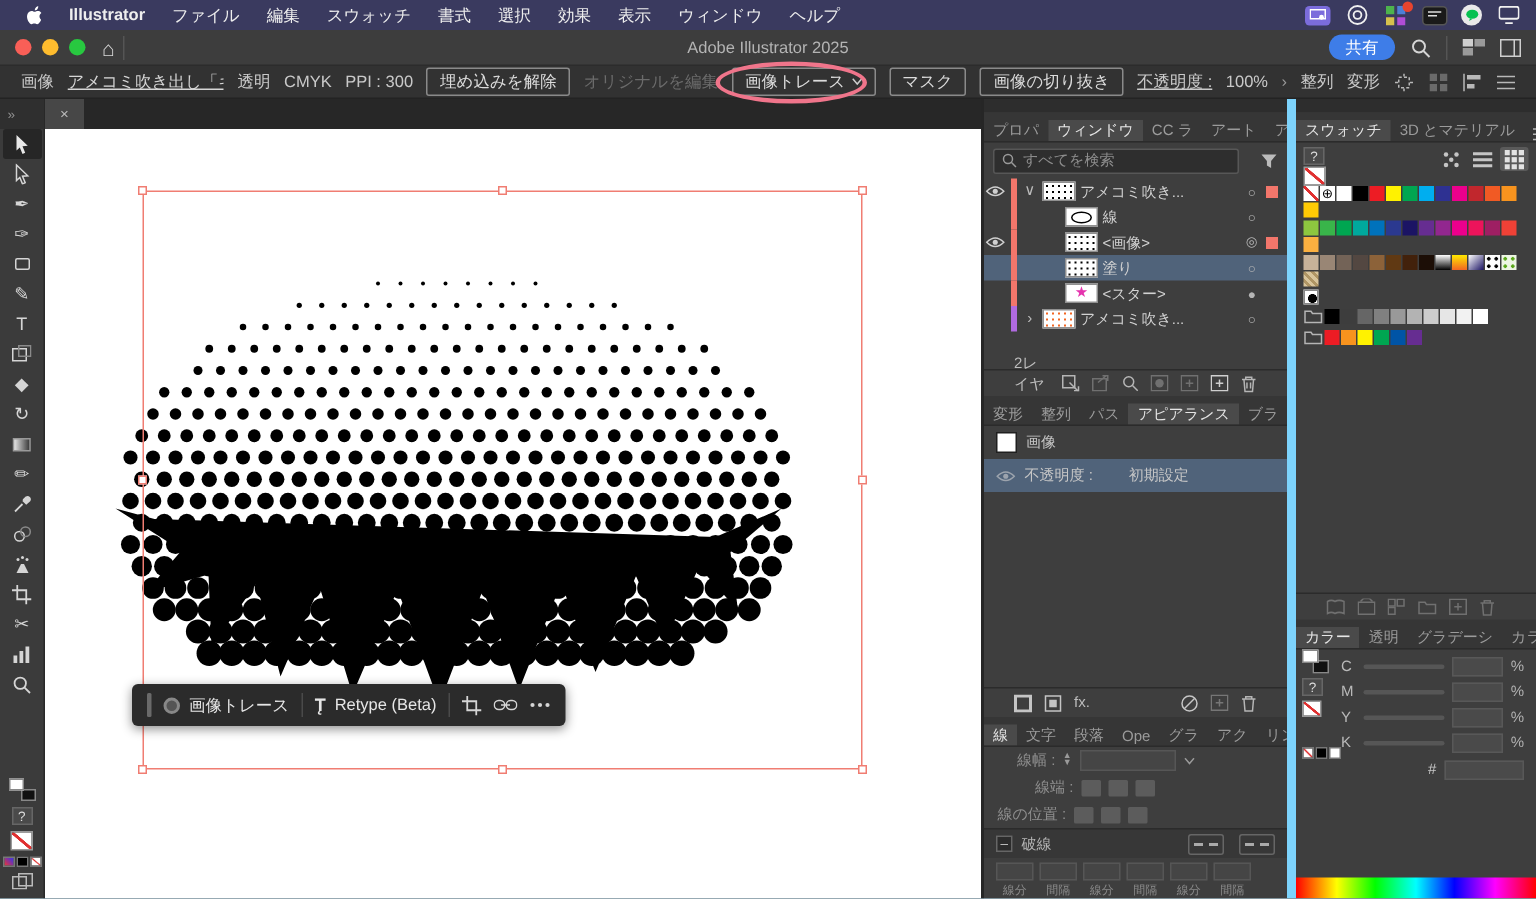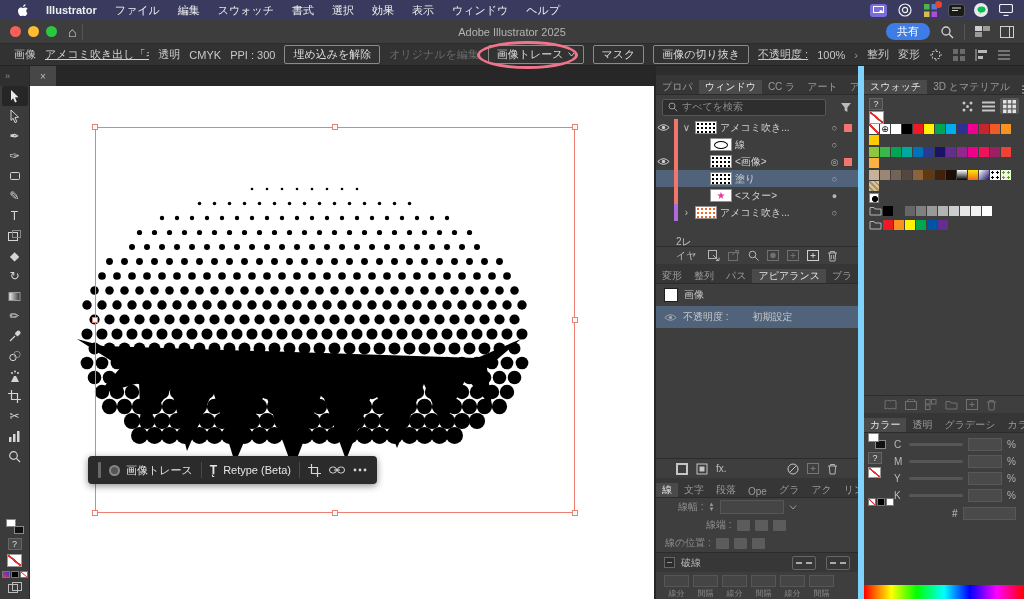--- a/index.html
+++ b/index.html
@@ -1119,21 +1119,21 @@
           <span class="slabel">線幅 :</span>
           <span class="stepper">
               <span>▲</span>
               <span>▼</span>
             </span>
           <span class="sfield" style="width:64px"></span>
           <svg width="8" height="5" viewBox="0 0 8 5">
               <path d="M1 0.5 L4 4 L7 0.5" fill="none" stroke="#9a9a9a"></path>
             </svg>
         </div>
-        <div class="srow" style="padding-left:50px">
+        <div class="srow" style="padding-left:34px">
           <span class="slabel">線端 :</span>
           <span class="sbox"></span>
             <span class="sbox"></span>
             <span class="sbox"></span>
         </div>
         <div class="srow">
           <span class="slabel">線の位置 :</span>
           <span class="sbox"></span>
             <span class="sbox"></span>
             <span class="sbox"></span>

